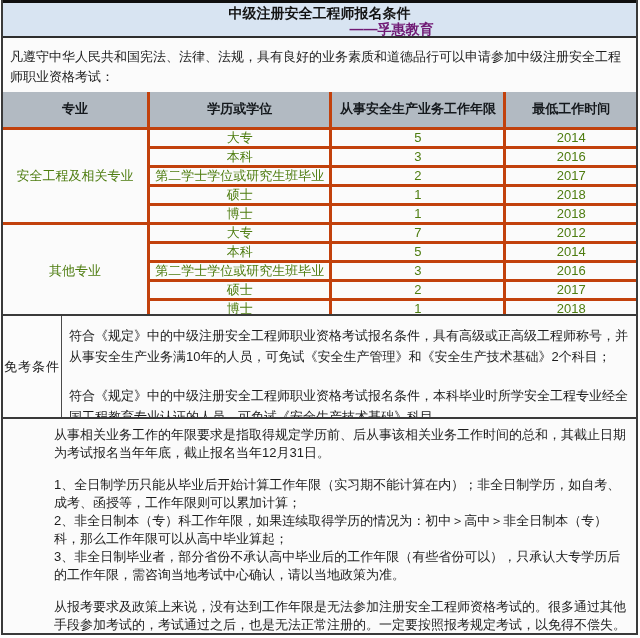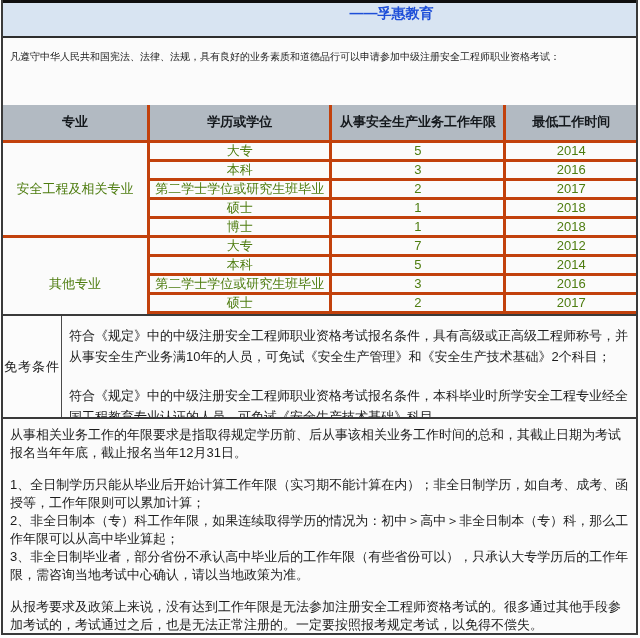--- a/index.html
+++ b/index.html
@@ -32,21 +32,21 @@
     font-size: 14px;
     font-weight: bold;
     line-height: 16px;
     color: #131313;
   }
   .banner-subtitle-row { line-height: 15px; }
   .banner-subtitle {
     display: inline-block;
     font-size: 14px;
     font-weight: bold;
-    color: #1d4ed8;
+    color: #701a75;
     transform: translateX(72px);
     text-align: center;
   }
   
   .section { display: flex; overflow: hidden; }
   .section + .section { border-top: 2px solid #3a3a3a; }
   .sec-registration { height: 276px; }
   .sec-exemption { height: 103px; }
   .sec-notes { height: 216px; }
   .label-cell {
@@ -56,23 +56,23 @@
     display: flex;
     align-items: center;
     justify-content: center;
     font-size: 13px;
     letter-spacing: 1px;
     color: #1c1c1c;
     background: #fcfcfc;
   }
   .content { flex: 1 1 auto; overflow: hidden; min-width: 0; }
   .intro {
-    height: 67px;
+    height: 54px;
     padding: 9px 7px 0 7px;
-    font-size: 10px;
+    font-size: 13px;
     line-height: 20px;
   }
   
   table.req {
     width: 100%;
     border-collapse: collapse;
     table-layout: fixed;
     height: 217px;
   }
   table.req col.c-major { width: 23%; }
@@ -99,30 +99,31 @@
     height: 36px;
     color: #14181c;
   }
   table.req th:first-child, table.req td:first-child { border-left: none; }
   table.req th:last-child, table.req td:last-child { border-right: none; }
   table.req tbody tr:last-child td { border-bottom: none; }
   
   .sec-exemption .content { padding: 9px 7px 0 7px; }
   .sec-exemption .para { font-size: 13px; line-height: 21px; }
   .sec-exemption .para + .para { margin-top: 18px; }
-  .sec-notes .content { padding: 7px 7px 0 7px; }
+  .sec-notes .content { padding: 7px 7px 0 7px; margin-left: 44px; }
   .sec-notes .para { font-size: 13px; line-height: 18px; }
   .sec-notes .para.gap-after { margin-bottom: 14px; }
 </style>
 </head>
 <body>
 
 <div class="frame">
 
   <div class="banner">
+    <div class="banner-title">中级注册安全工程师报名条件</div>
     <div class="banner-subtitle-row">
       <span class="banner-subtitle">——孚惠教育</span>
     </div>
   </div>
 
   <div class="section sec-registration">
     <div class="content">
       <div class="intro">凡遵守中华人民共和国宪法、法律、法规，具有良好的业务素质和道德品行可以申请参加中级注册安全工程师职业资格考试：</div>
       <table class="req">
         <colgroup>

